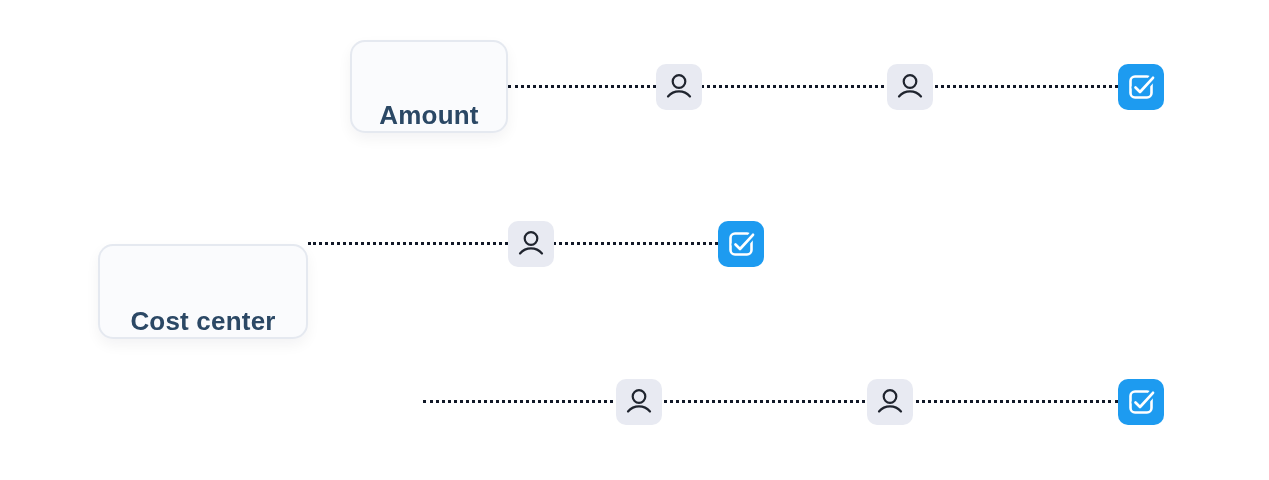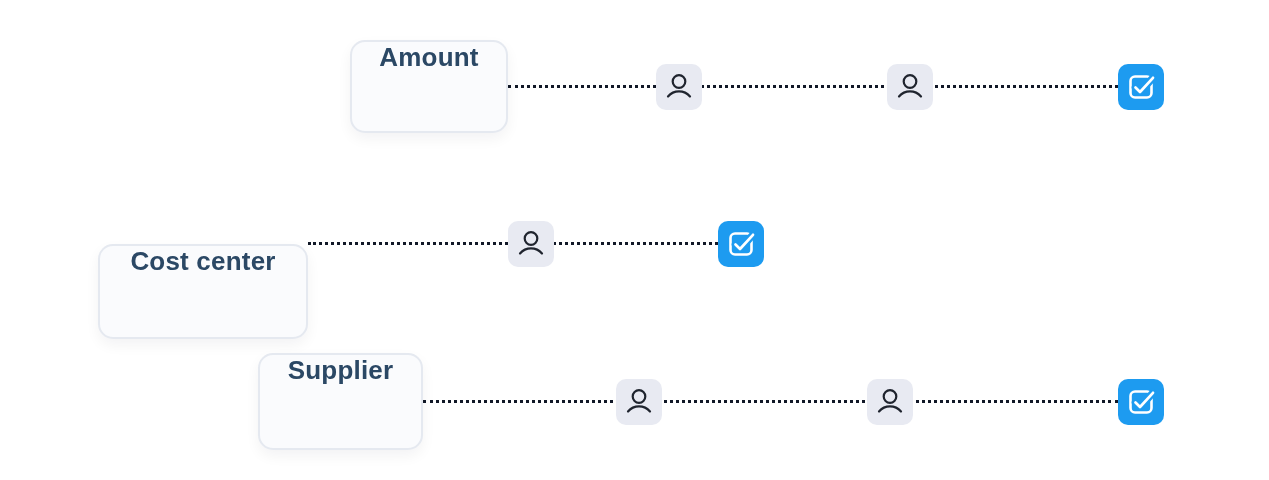--- a/index.html
+++ b/index.html
@@ -11,21 +11,21 @@
     position: relative;
     width: 1269px;
     height: 480px;
     background: #ffffff;
     overflow: hidden;
     font-family: "Liberation Sans", sans-serif;
   }
   .label-box {
     position: absolute;
     display: flex;
-    align-items: flex-start;
+    align-items: flex-end;
     justify-content: center;
     background: #fafbfd;
     border: 2px solid #e5e9f0;
     border-radius: 15px;
     box-shadow: 0 6px 14px rgba(15, 23, 42, 0.05);
     box-sizing: border-box;
     color: #2b4865;
     font-size: 26px;
     font-weight: 700;
     letter-spacing: 0.2px;
@@ -112,23 +112,20 @@
   </div>
   <div class="tile check" id="r2-check">
     <svg width="46" height="46" viewBox="0 0 46 46" fill="none">
       <rect x="12.5" y="12.5" width="21" height="21" rx="4.5" stroke="#ffffff" stroke-width="2.6"></rect>
       <path d="M17.5 23.5 L22 28 L35 13.8" stroke="#1d9bf0" stroke-width="7.5" stroke-linecap="round" stroke-linejoin="round"></path>
       <path d="M17.5 23.5 L22 28 L35 13.8" stroke="#ffffff" stroke-width="2.7" stroke-linecap="round" stroke-linejoin="round"></path>
     </svg>
   </div>
 
   <div class="connector" id="line-supplier"></div>
-  <div class="label-box" id="box-supplier">
-    <span>Supplier</span>
-  </div>
   <div class="tile user" id="r3-user1">
     <svg width="46" height="46" viewBox="0 0 46 46" fill="none" stroke="#1f242e" stroke-width="2.2">
       <circle cx="23" cy="17.5" r="6.3"></circle>
       <path d="M12 32.5 A 14.5 14.5 0 0 1 34 32.5" stroke-linecap="round"></path>
     </svg>
   </div>
   <div class="tile user" id="r3-user2">
     <svg width="46" height="46" viewBox="0 0 46 46" fill="none" stroke="#1f242e" stroke-width="2.2">
       <circle cx="23" cy="17.5" r="6.3"></circle>
       <path d="M12 32.5 A 14.5 14.5 0 0 1 34 32.5" stroke-linecap="round"></path>

